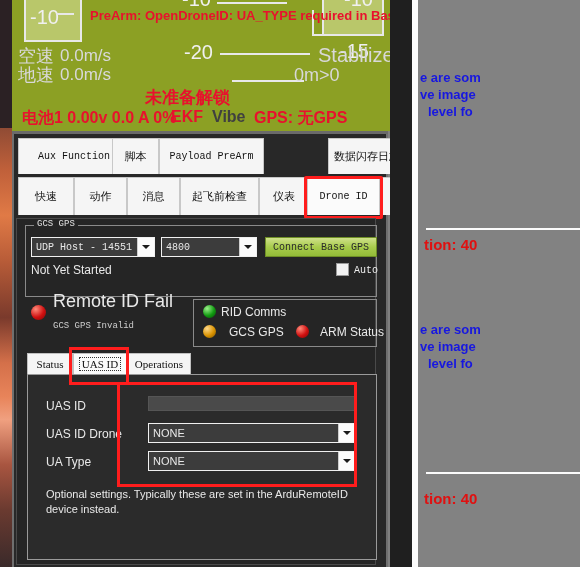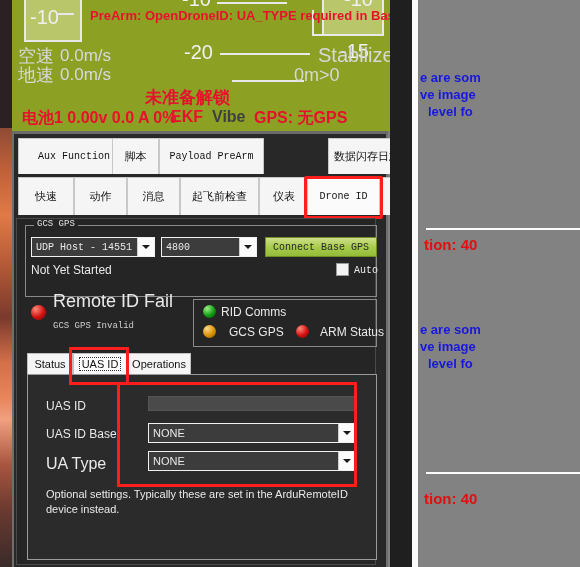--- a/index.html
+++ b/index.html
@@ -103,21 +103,21 @@
   .chk { position:absolute; width:13px; height:13px; background:#f2f2f2; border:1px solid #9a9a9a;}
 
   .led { position:absolute; border-radius:50%; }
   .led.red { background:radial-gradient(circle at 32% 28%, #ff8a7a 0%, #d01010 55%, #7a0606 100%); }
   .led.green { background:radial-gradient(circle at 32% 28%, #9bf08a 0%, #119b11 55%, #064d06 100%); }
   .led.amber { background:radial-gradient(circle at 32% 28%, #ffd98a 0%, #d99200 55%, #7a5200 100%); }
 
   .subtab {
     position:absolute; background:#f5f5f5; color:#111; font-size:11px;
     border:1px solid #c0c0c0; border-bottom:none; height:21px;
-    display:flex; align-items:center; justify-content:center; white-space:nowrap;
+    display:flex; align-items:center; justify-content:center; white-space:nowrap;font-family:Liberation Serif, serif;
   }
   .subtab.active { background:#fbfbfb; }
   .subtab.active .dotted { border:1px dotted #333; padding:0 2px; }
 
   #subpanel {
     position:absolute; background:#2b2b2b; border:1px solid #9a9a9a;
   }
 
   .field-input {
     position:absolute; background:#4a4a4a; border:1px solid #555;
@@ -283,29 +283,29 @@
     </div>
     <div class="subtab" style="left:110px;top:134px;width:64px;">
       <span>Operations</span>
     </div>
 
     <div id="subpanel" style="left:10px;top:155px;width:350px;height:186px;">
 
       <div class="lbl" style="left:18px;top:24px;font-size:12px;">UAS ID</div>
       <div class="field-input" style="left:120px;top:21px;width:208px;height:15px;"></div>
 
-      <div class="lbl" style="left:18px;top:52px;font-size:12px;">UAS ID Base</div>
+      <div class="lbl" style="left:18px;top:52px;font-size:12px;">UAS ID Drone</div>
       <div class="combo inner" style="left:120px;top:48px;width:208px;height:20px;">
         <span class="cval" style="font-family:'Liberation Sans',sans-serif;font-size:11px;">NONE</span>
         <span class="carrow">
             <i></i>
           </span>
       </div>
 
-      <div class="lbl" style="left:18px;top:80px;font-size:16px;">UA Type</div>
+      <div class="lbl" style="left:18px;top:80px;font-size:12px;">UA Type</div>
       <div class="combo inner" style="left:120px;top:76px;width:208px;height:20px;">
         <span class="cval" style="font-family:'Liberation Sans',sans-serif;font-size:11px;">NONE</span>
         <span class="carrow">
             <i></i>
           </span>
       </div>
 
       <div class="lbl" style="left:18px;top:113px;font-size:11px;">Optional settings. Typically these are set in the ArduRemoteID</div>
       <div class="lbl" style="left:18px;top:128px;font-size:11px;">device instead.</div>
     </div>

